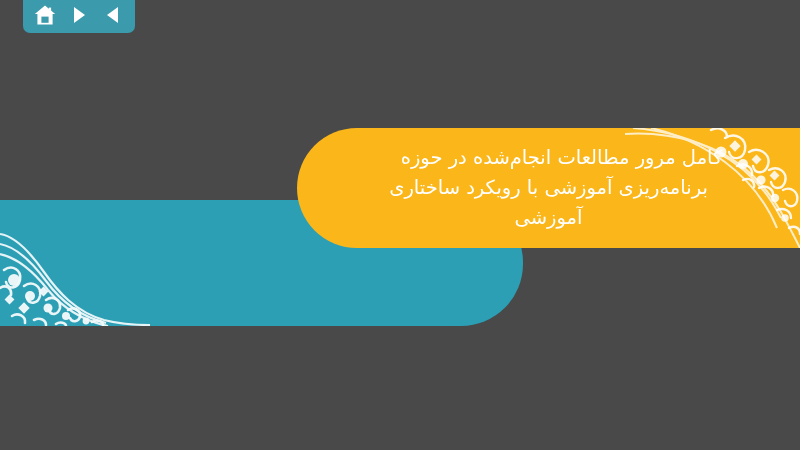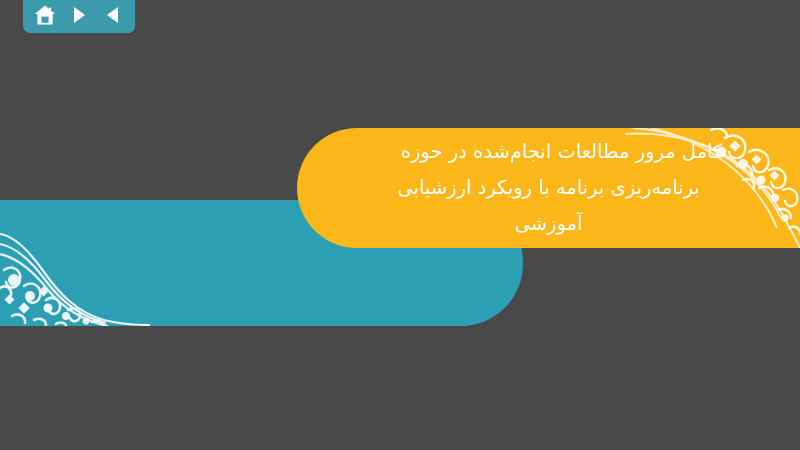--- a/index.html
+++ b/index.html
@@ -99,21 +99,21 @@
   }
   .orange-orn svg { display: block; width: 100%; height: 100%; }
 
   .title-text {
     position: absolute;
     inset: 0;
     display: flex;
     flex-direction: column;
     align-items: center;
     justify-content: center;
-    gap: 8px;
+    gap: 2px;
     padding: 6px 26px 6px 26px;
     box-sizing: border-box;
     z-index: 2;
   }
   .title-line {
     color: #FFFFFF;
     font-family: "DejaVu Sans", sans-serif;
     font-size: 19.5px;
     line-height: 28px;
     font-weight: 400;
@@ -224,18 +224,18 @@
           <path d="M134 60 C141 56 149 61 148 68"></path>
           <path d="M152 82 C159 79 166 83 166 90"></path>
           <path d="M164 100 C170 97 175 100 175 106"></path>
           <path d="M118 52 C124 49 130 53 129 59"></path>
         </g>
       </svg>
     </div>
 
     <div class="title-text">
       <div class="title-line l1">کامل مرور مطالعات انجام‌شده در حوزه</div>
-      <div class="title-line">برنامه‌ریزی برنامه با رویکرد ارزشیابی</div>
+      <div class="title-line">برنامه‌ریزی آموزشی با رویکرد ساختاری</div>
       <div class="title-line">آموزشی</div>
     </div>
   </div>
 
 </div>
 
 </body></html>

